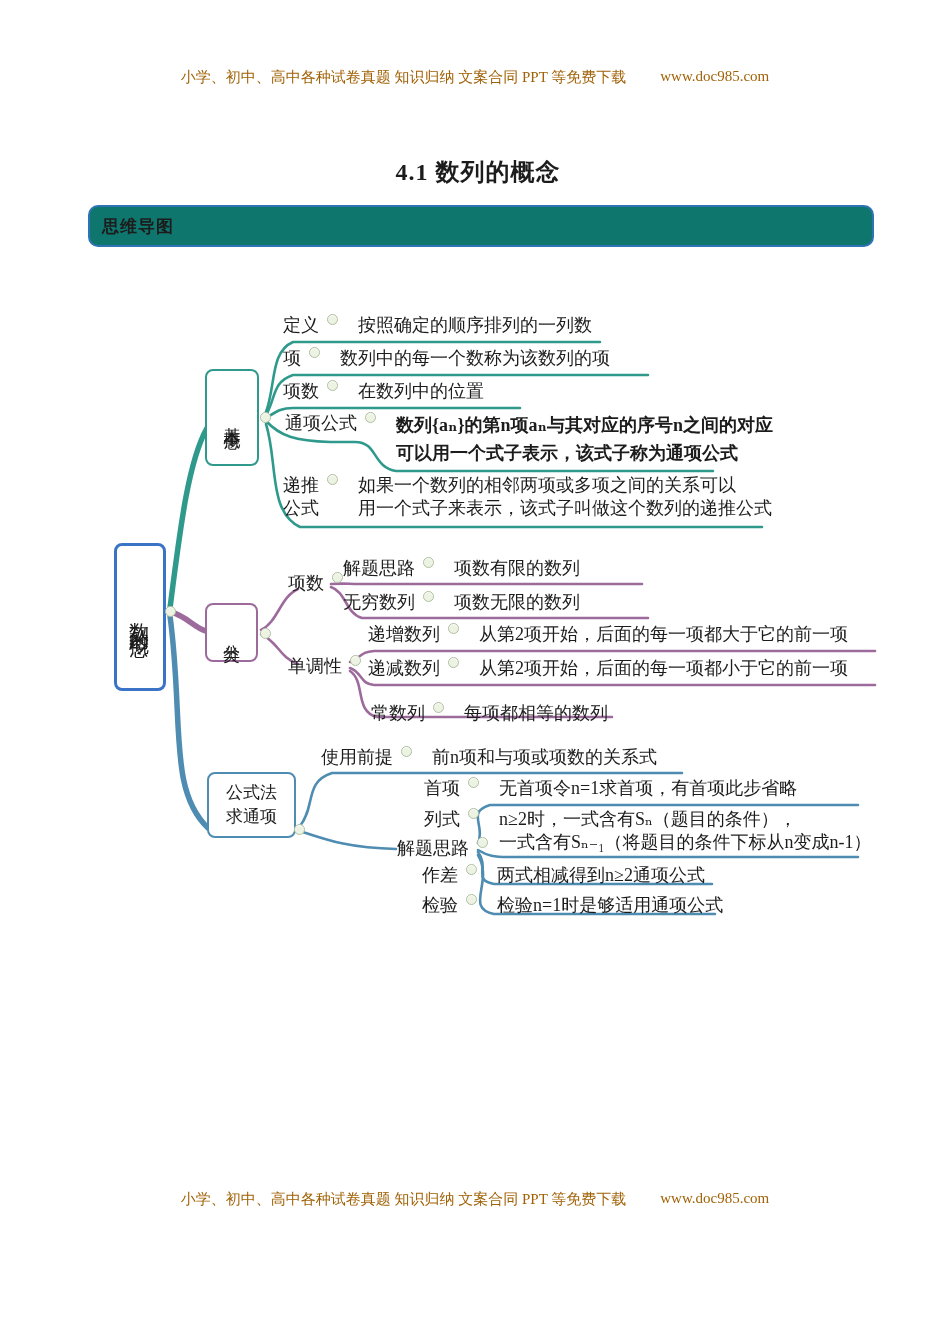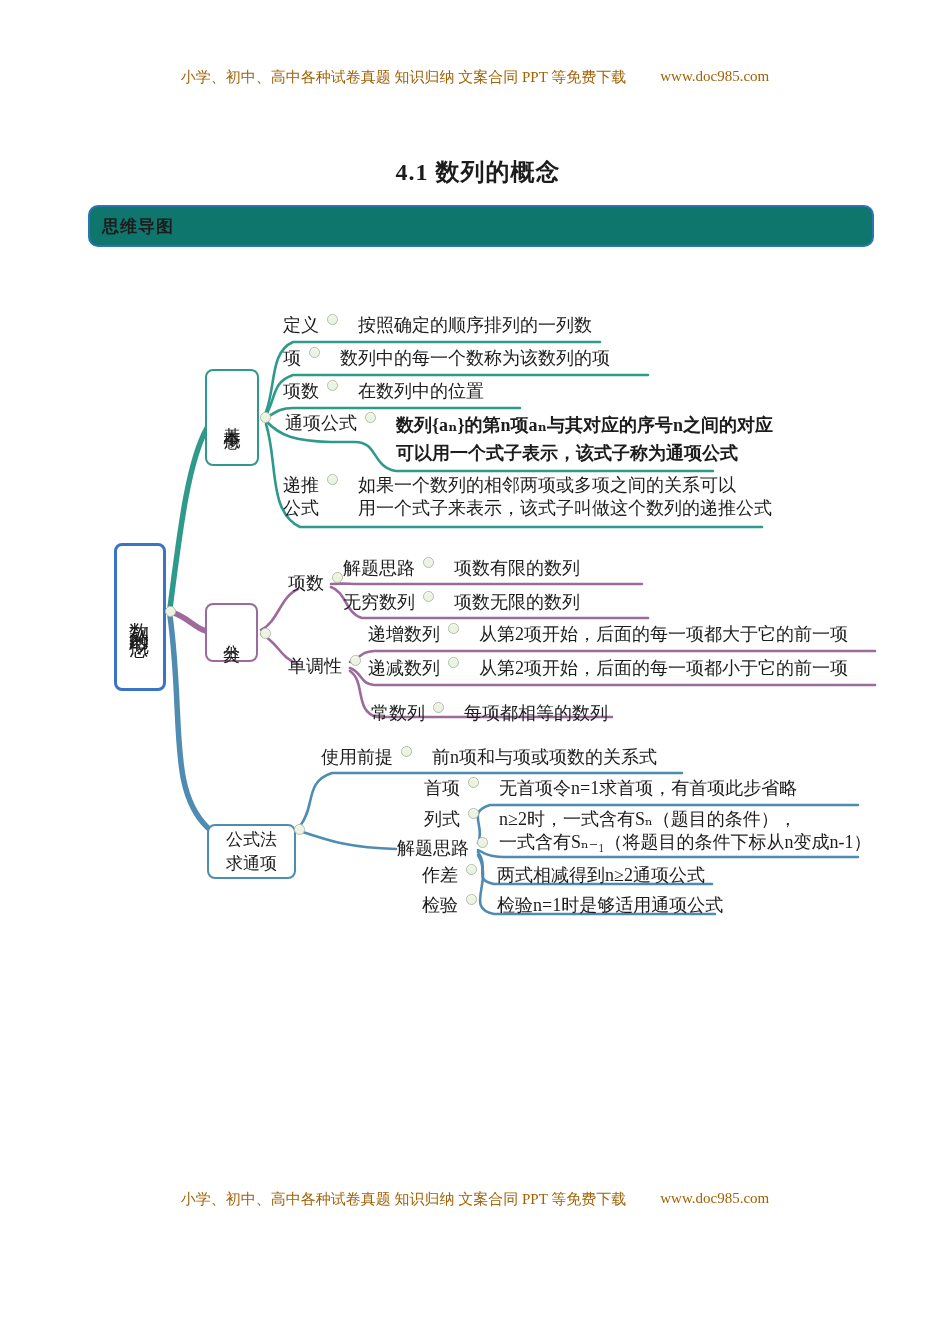--- a/index.html
+++ b/index.html
@@ -22,21 +22,21 @@
   .w-line{stroke-width:2.6px;}
   .box{position:absolute;background:#fff;border-radius:8px;display:flex;align-items:center;
       justify-content:center;box-sizing:border-box;text-align:center;}
   .vtext{writing-mode:vertical-rl;text-orientation:upright;letter-spacing:4px;}
   .root-box{left:114px;top:543px;width:52px;height:148px;border:3px solid var(--root);
       font-size:20px;}
   .b1-box{left:205px;top:369px;width:54px;height:97px;border:2.5px solid var(--teal);
       font-size:17px;letter-spacing:2px;}
   .b2-box{left:205px;top:603px;width:53px;height:59px;border:2.5px solid var(--purple);
       font-size:17px;letter-spacing:2px;}
-  .b3-box{left:207px;top:824px;width:89px;height:55px;border:2.5px solid var(--blue);
+  .b3-box{left:207px;top:772px;width:89px;height:66px;border:2.5px solid var(--blue);
       font-size:17px;line-height:1.4;}
   .leaf{position:absolute;display:flex;align-items:flex-start;font-size:18px;white-space:nowrap;
       line-height:1.25;}
   .leaf .lbl{margin-right:8px;}
   .leaf .desc{margin-left:20px;}
   .pre{white-space:pre-line;}
   .bead{width:11px;height:11px;border-radius:50%;flex:0 0 auto;display:inline-block;
       background:var(--beadfill);border:1px solid var(--beadline);box-sizing:border-box;
       box-shadow:inset 0 1px 1px #ffffff;}
   .bead-abs{position:absolute;width:11px;height:11px;border-radius:50%;

